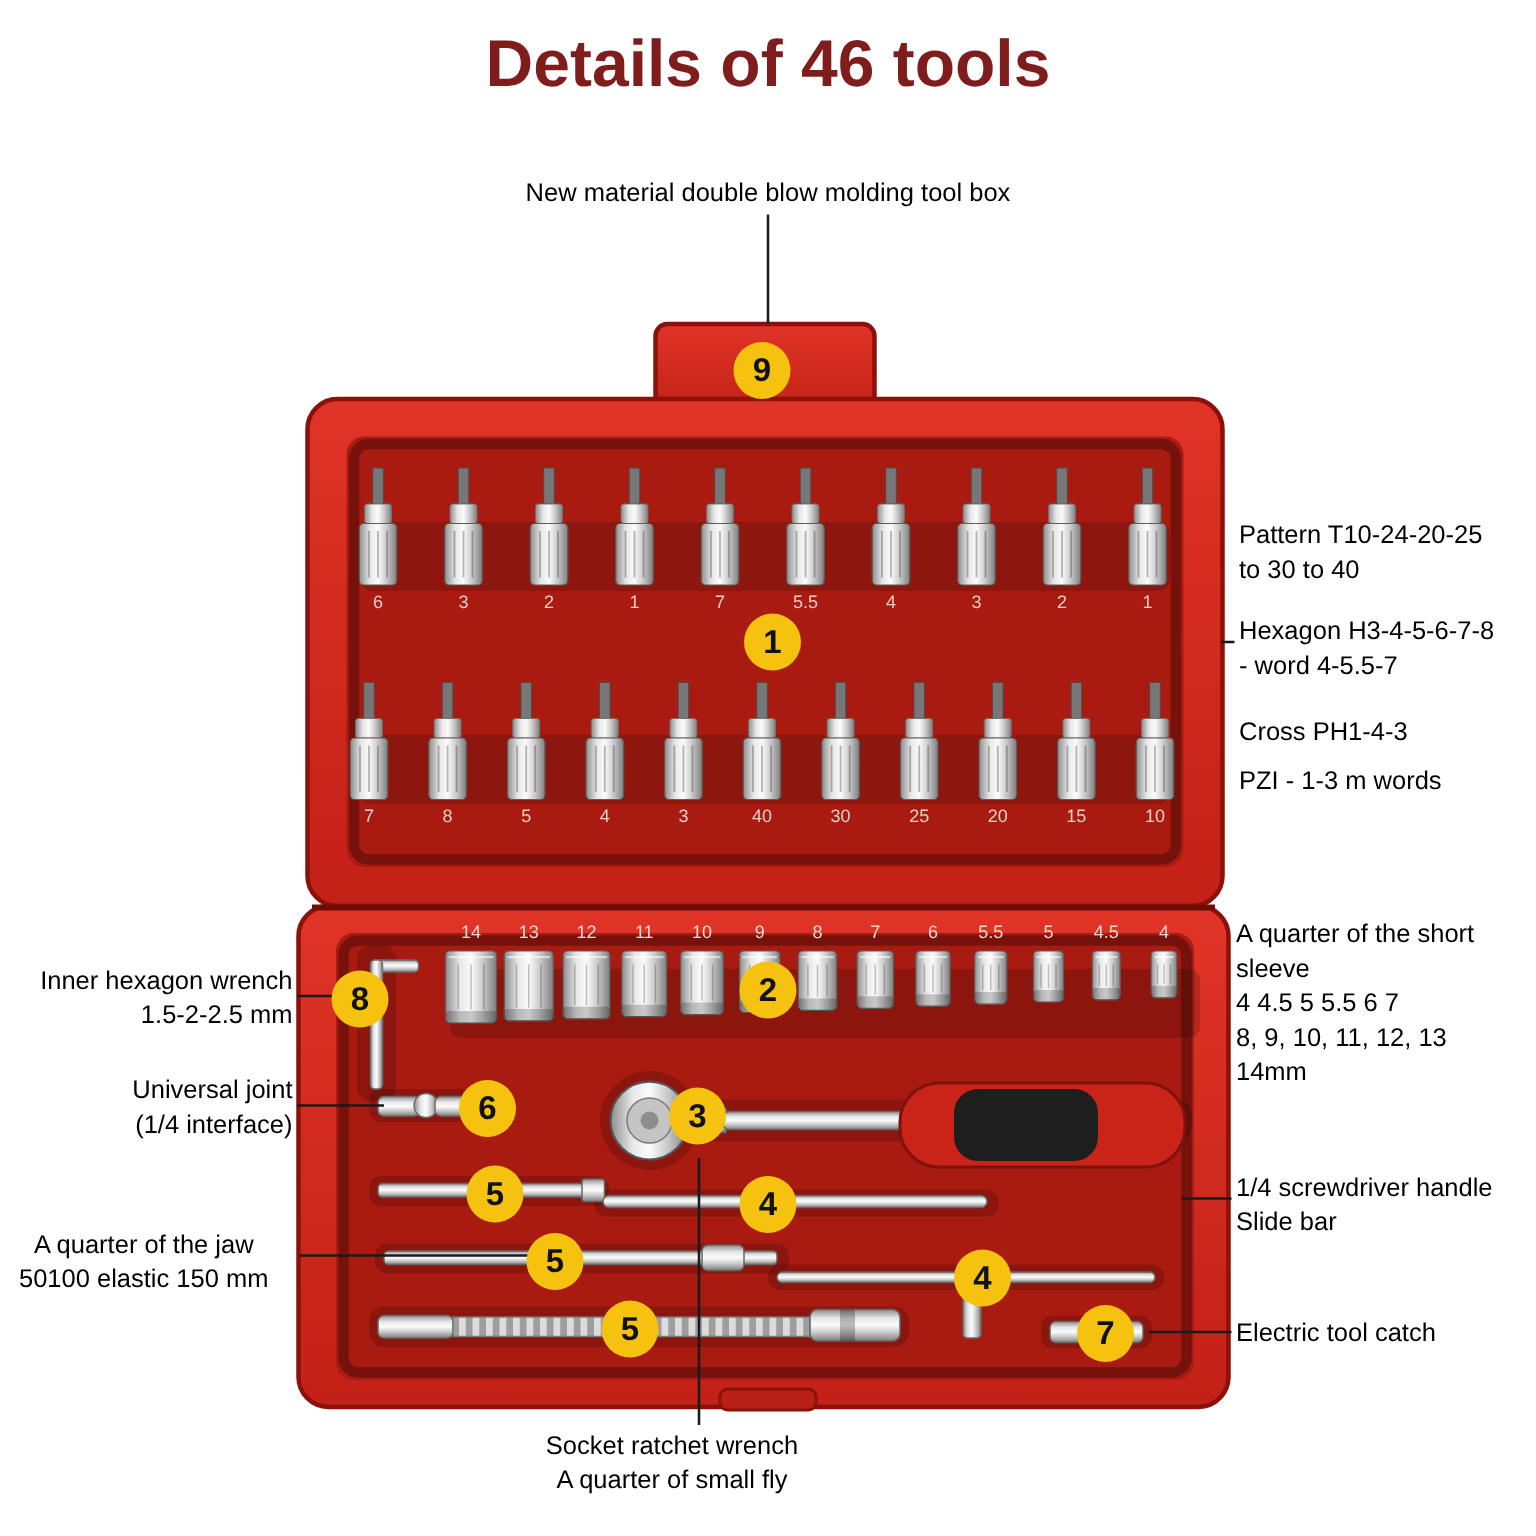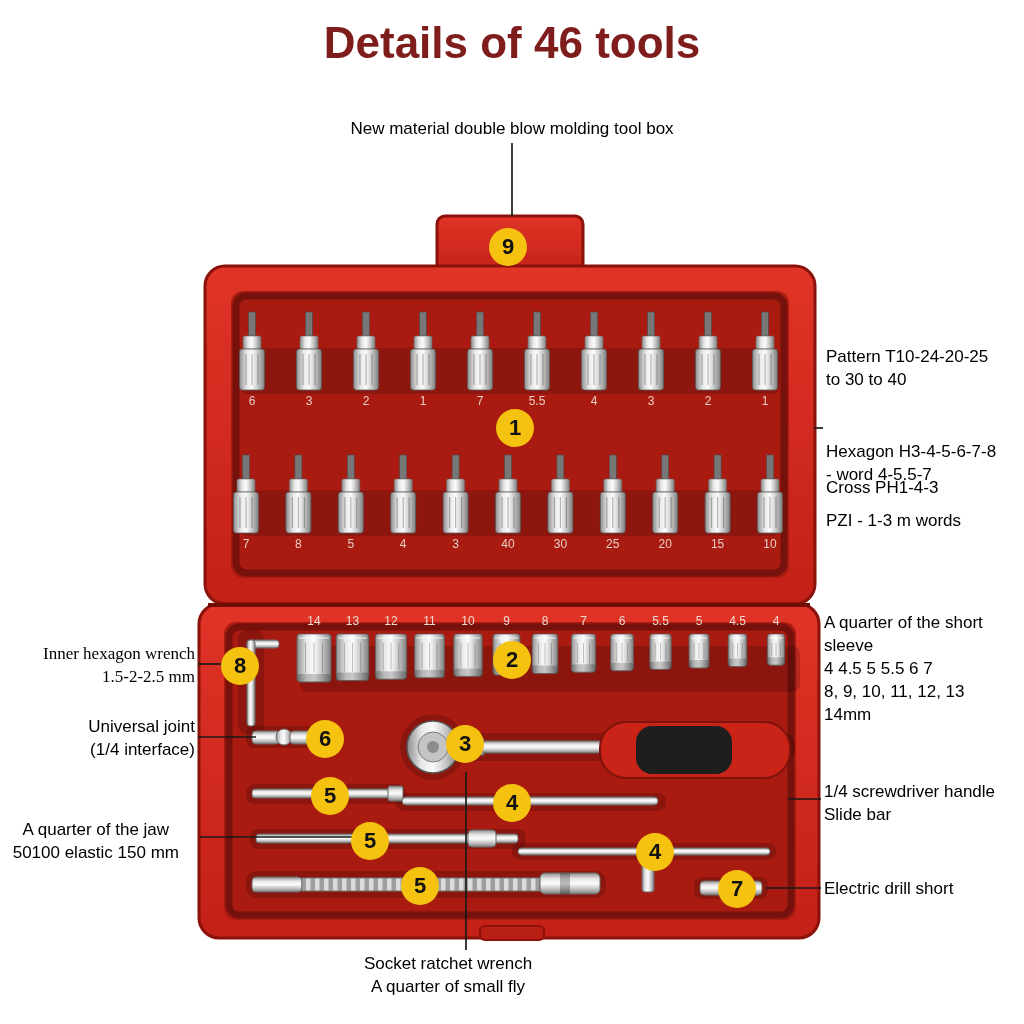--- a/index.html
+++ b/index.html
@@ -472,34 +472,34 @@
       <line x1="466" y1="772" x2="466" y2="950"></line>
       <line x1="788" y1="799" x2="821" y2="799"></line>
       <line x1="766" y1="888" x2="821" y2="888"></line>
     </g>
   </svg>
 
   <div class="note c" style="left:512px;top:118px;">New material double blow molding tool box</div>
 
   <div class="note" style="left:826px;top:346px;">Pattern T10-24-20-25
 to 30 to 40</div>
-  <div class="note" style="left:826px;top:410px;margin-top:31px;">Hexagon H3-4-5-6-7-8
+  <div class="note" style="left:826px;top:410px;">Hexagon H3-4-5-6-7-8
 - word 4-5.5-7</div>
   <div class="note" style="left:826px;top:477px;">Cross PH1-4-3</div>
   <div class="note" style="left:826px;top:510px;">PZI - 1-3 m words</div>
   <div class="note" style="left:824px;top:612px;">A quarter of the short
 sleeve
 4 4.5 5 5.5 6 7
 8, 9, 10, 11, 12, 13
 14mm</div>
   <div class="note" style="left:824px;top:781px;">1/4 screwdriver handle
 Slide bar</div>
-  <div class="note" style="left:824px;top:878px;">Electric drill short</div>
-
-  <div class="note l" style="right:829px;top:643px;font-family:Liberation Serif, serif;">Inner hexagon wrench
+  <div class="note" style="left:824px;top:878px;">Electric tool catch</div>
+
+  <div class="note l" style="right:829px;top:643px;">Inner hexagon wrench
 1.5-2-2.5 mm</div>
   <div class="note l" style="right:829px;top:716px;">Universal joint
 (1/4 interface)</div>
   <div class="note l" style="right:845px;top:819px;text-align:center;">A quarter of the jaw
 50100 elastic 150 mm</div>
 
   <div class="note c" style="left:448px;top:953px;">Socket ratchet wrench
 A quarter of small fly</div>
 
   <div id="badges">

